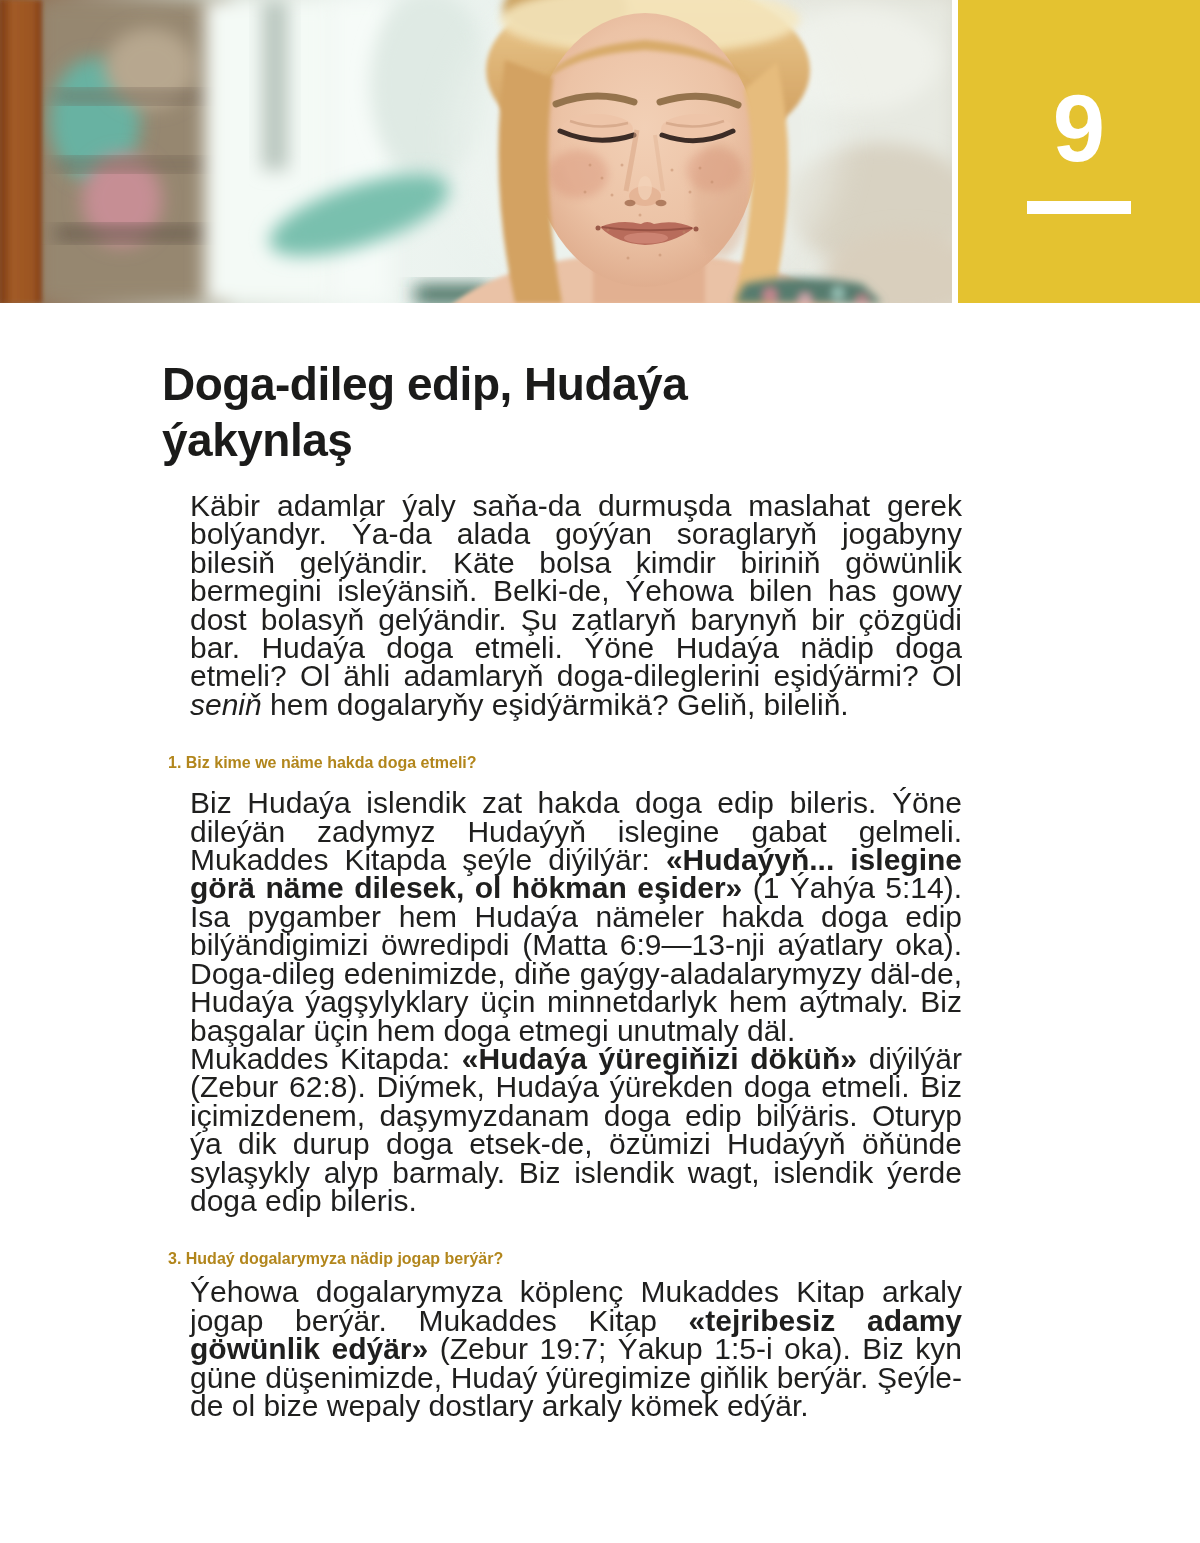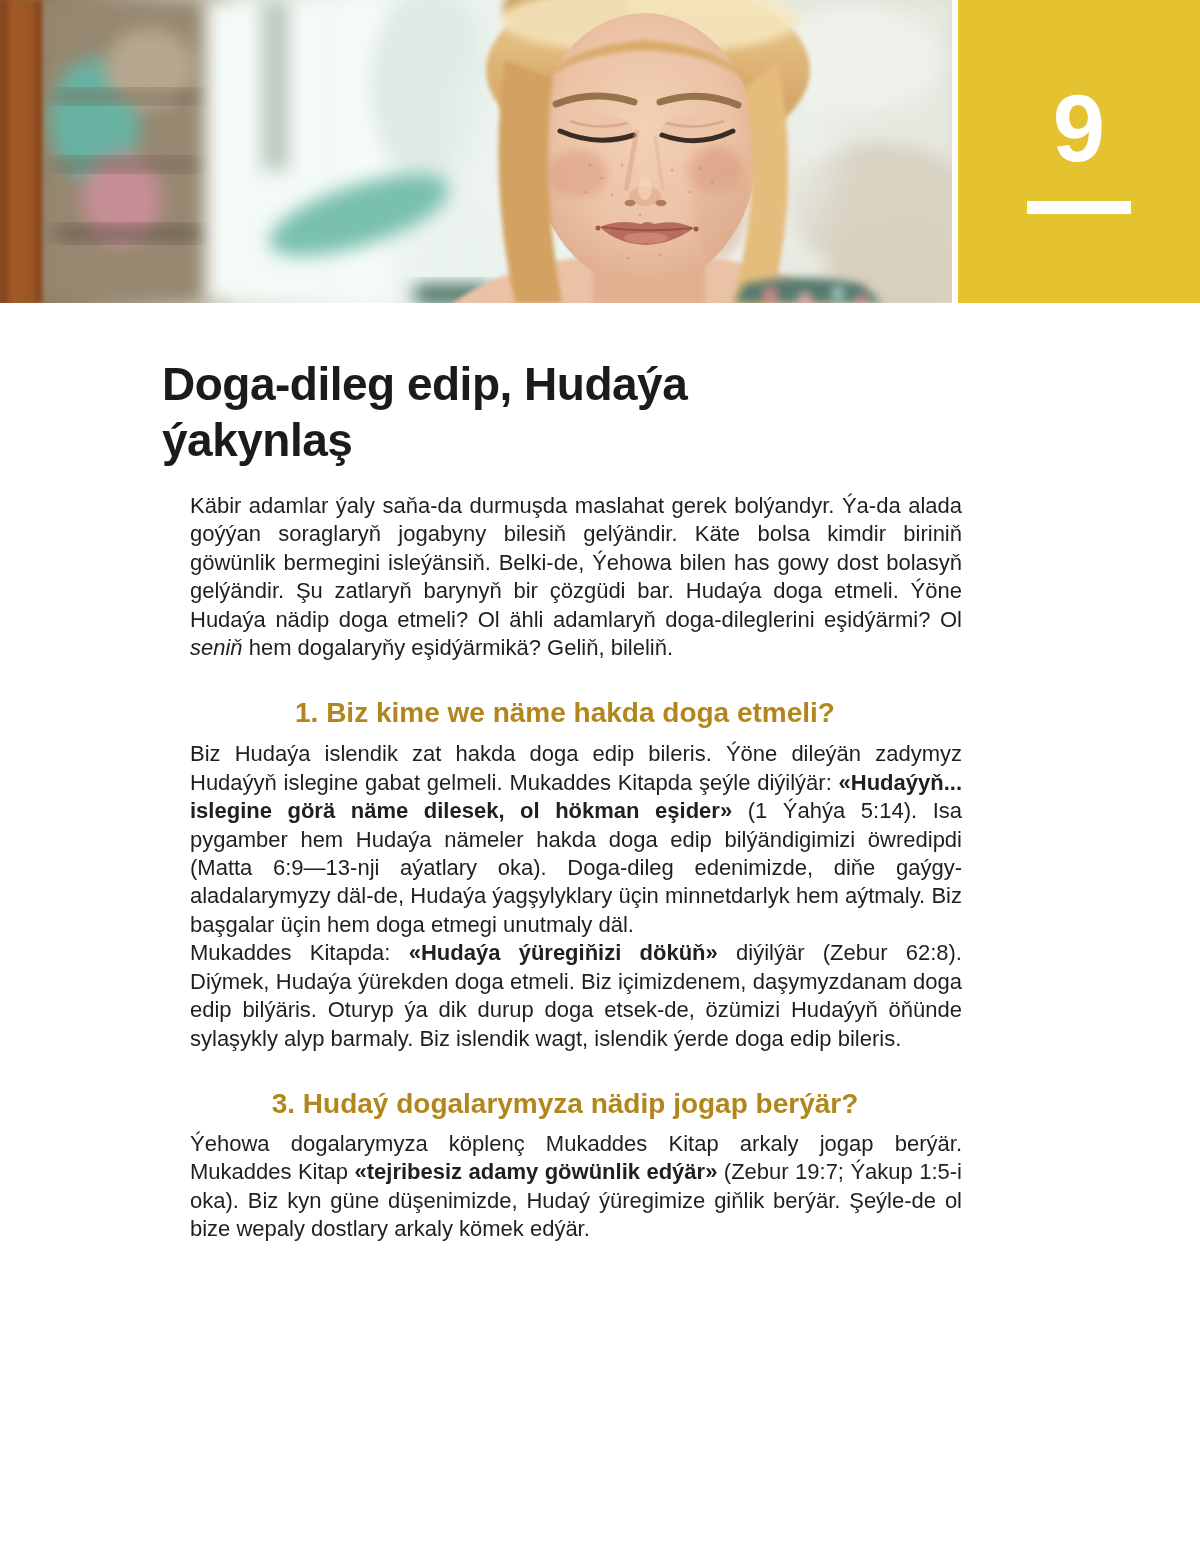--- a/index.html
+++ b/index.html
@@ -38,26 +38,26 @@
     letter-spacing:-0.5px; color:#1b1b1a;margin-top:36px;
   }
 
   
   .content {
     position:absolute; left:168px; top:492px; width:794px;
     color:#1f1f1e;
   }
   .body-text {
     margin-left:22px; width:772px;
-    font-size:22px; line-height:28.4px; text-align:justify;
-  }
-  .para-gap { margin-top:11px; }
+    font-size:30px; line-height:28.4px; text-align:justify;
+  }
+  .para-gap { margin-top:17px; }
   .section-heading {
     margin-top:35px; margin-bottom:10px;
-    font-size:28px; font-weight:700; color:#b2861c;text-align:center;
+    font-size:16px; font-weight:700; color:#b2861c;
   }
   .it { font-style:italic; }
   .bd { font-weight:700; }
 </style>
 </head>
 <body>
 
 <div class="page">
 
   <figure class="hero">

